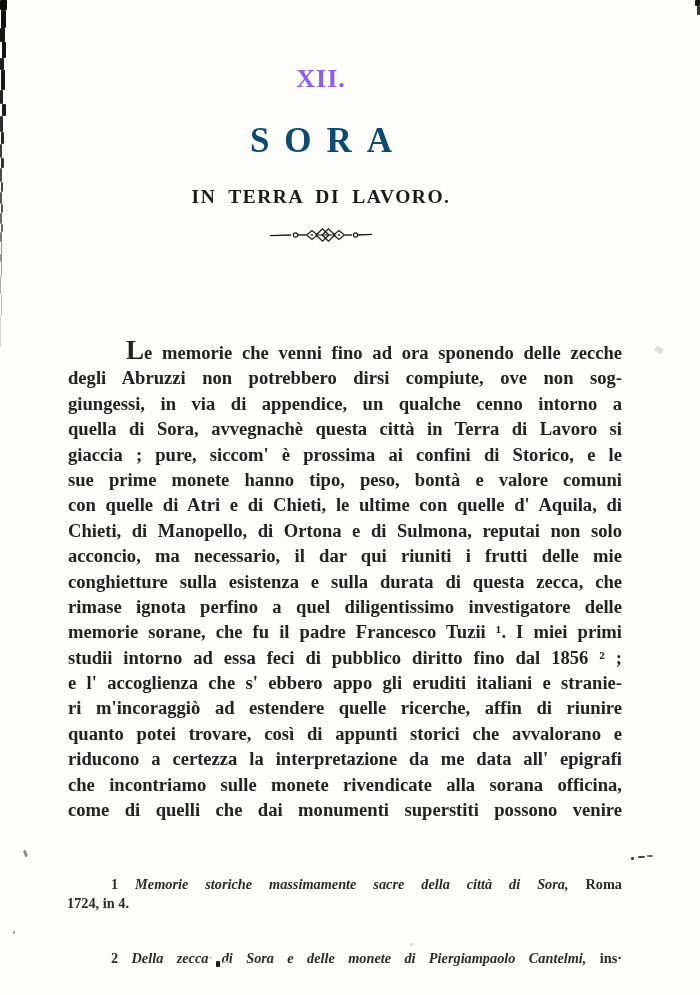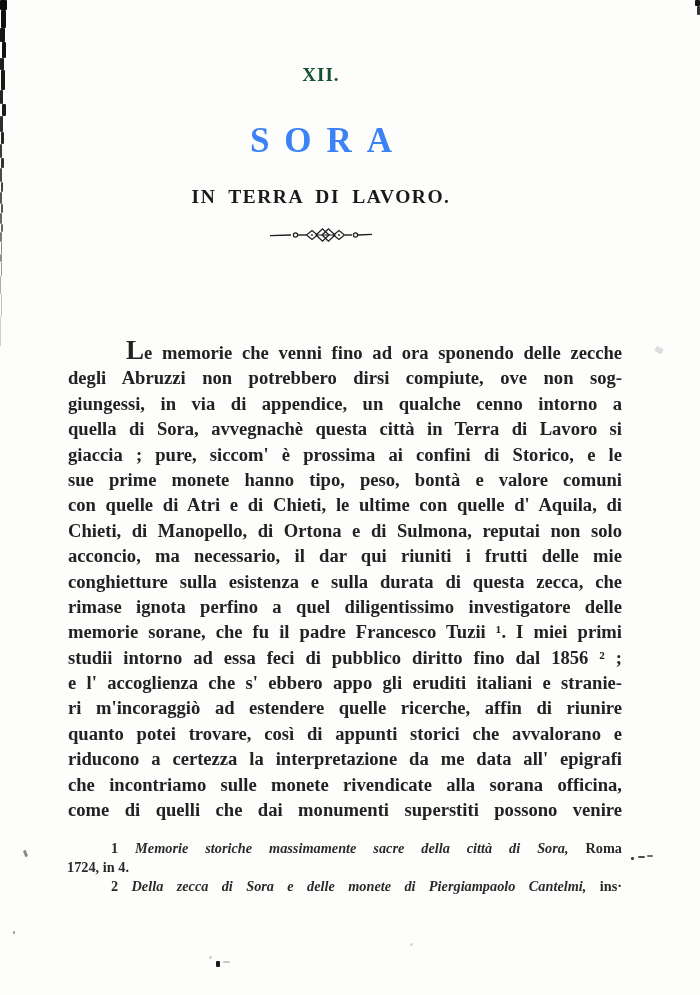--- a/index.html
+++ b/index.html
@@ -8,26 +8,26 @@
     width:700px;height:995px;
     background:#fdfdfb;
     overflow:hidden;
     font-family:"Liberation Serif","DejaVu Serif",serif;
     color:#1f1f1f;
   }
   
   .heading{position:absolute;left:0;top:0;width:642px;text-align:center;}
   .chapter{
     position:absolute;top:64px;left:0;width:100%;
-    font-size:19px;font-weight:bold;letter-spacing:1px;color:#14532d;
+    font-size:26px;font-weight:bold;letter-spacing:1px;color:#8b5cf6;
   }
   .title{
     position:absolute;top:121px;left:0;width:100%;
     font-size:35px;font-weight:bold;letter-spacing:15px;text-indent:15px;
-    color:#3b82f6;
+    color:#0c4a6e;
   }
   .subtitle{
     position:absolute;top:186px;left:0;width:100%;
     font-size:19.5px;font-weight:bold;letter-spacing:1.5px;word-spacing:6px;
     color:#1a1a1a;
   }
   .ornament{position:absolute;top:227px;left:0;width:100%;text-align:center;}
   .ornament svg{display:inline-block;}
   
   .body-text{
@@ -42,21 +42,21 @@
   }
   .bline.first{text-indent:58px;}
   .bline.first::first-letter{font-size:1.45em;line-height:0.8;}
   
   .footnotes{
     position:absolute;left:67px;top:839px;width:555px;
     font-size:14.3px;line-height:19.2px;font-weight:bold;color:#2a2a2a;
   }
   .fn-line{text-align:justify;text-align-last:justify;-moz-text-align-last:justify;}
   .fn-line.nojust{text-align:right;text-align-last:left;}
-  .fn-indent{text-indent:44px;}
+  .fn-indent{text-indent:44px;margin-top:36px;}
   .it{font-style:italic;}
   
   .art{position:absolute;border-radius:1px;}
 </style>
 </head>
 <body>
 
 <div class="page">
 
   <div class="heading">

